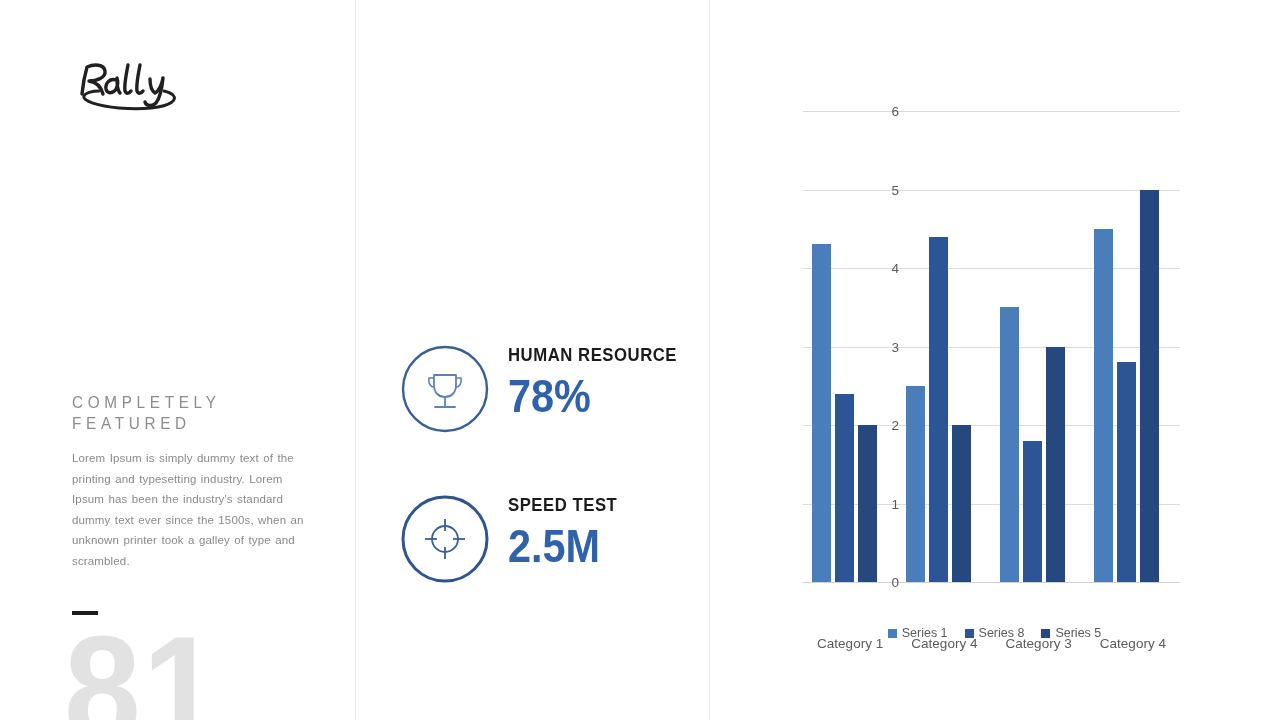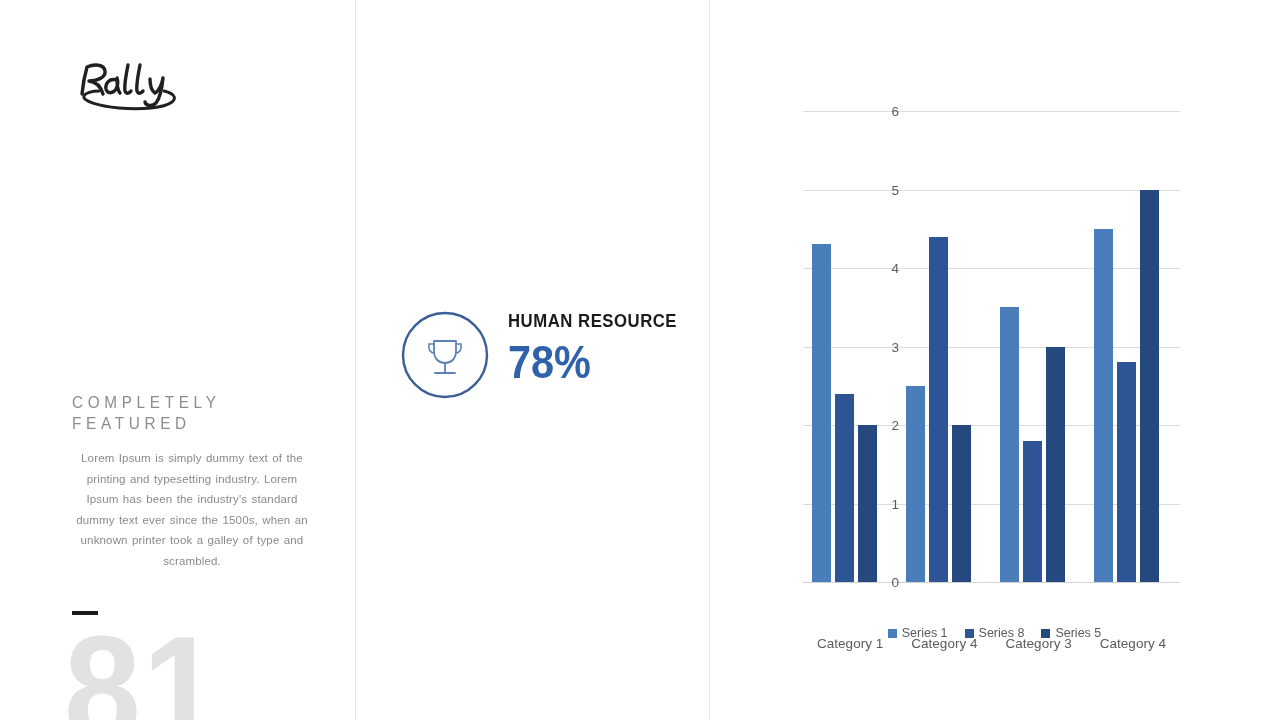--- a/index.html
+++ b/index.html
@@ -48,21 +48,20 @@
     white-space: nowrap;
   }
 
   .body-copy {
     position: absolute; left: 0; top: 448px; width: 240px;
     font-size: 11.5px;
     line-height: 20.6px;
     color: #8a8a8a;
     letter-spacing: 0.15px;
     word-spacing: 1px;
-    text-align: center;
   }
 
   .rule {
     position: absolute; left: 72px; top: 611px;
     width: 26px; height: 4px; background: #1b1b1b;
   }
   .bignum {
     position: absolute; left: 64px; top: 614px;
     font-family: "Liberation Sans Narrow", "Liberation Sans", sans-serif;
     font-weight: 700;
@@ -72,21 +71,21 @@
     letter-spacing: 2px;
     transform: scaleX(0.92);
     transform-origin: left top;
     white-space: nowrap;
   }
 
   
   .stats { position: absolute; left: 400px; top: 0; width: 300px; height: 720px; }
   .stat { position: absolute; left: 0; width: 300px; height: 92px; }
   .stat.s1 { top: 163px; }
-  .stat.s2 { top: 310px; }
+  .stat.s2 { top: 344px; }
   .stat.s3 { top: 494px; }
 
   .stat .badge {
     position: absolute; left: 0; top: 0;
     width: 90px; height: 90px;
   }
   .stat .txt { position: absolute; left: 108px; top: 0; width: 195px; }
   .stat .label {
     font-family: "Liberation Sans Narrow", "Liberation Sans", sans-serif;
     font-weight: 700;
@@ -210,20 +209,36 @@
           <line x1="45" y1="53" x2="45" y2="63" stroke="#5c82b8" stroke-width="1.8"></line>
           <line x1="35" y1="63" x2="55" y2="63" stroke="#5c82b8" stroke-width="1.8" stroke-linecap="round"></line>
         </svg>
       </div>
       <div class="txt">
         <div class="label">HUMAN RESOURCE</div>
         <div class="value">78%</div>
       </div>
     </div>
 
+    <div class="stat s3">
+      <div class="badge">
+        <svg viewBox="0 0 90 90" width="90" height="90">
+          <circle cx="45" cy="45" r="42" fill="none" stroke="#2f5490" stroke-width="3"></circle>
+          <circle cx="45" cy="45" r="13" fill="none" stroke="#3a5f96" stroke-width="1.8"></circle>
+          <line x1="45" y1="25" x2="45" y2="37" stroke="#3a5f96" stroke-width="1.8"></line>
+          <line x1="45" y1="53" x2="45" y2="65" stroke="#3a5f96" stroke-width="1.8"></line>
+          <line x1="25" y1="45" x2="37" y2="45" stroke="#3a5f96" stroke-width="1.8"></line>
+          <line x1="53" y1="45" x2="65" y2="45" stroke="#3a5f96" stroke-width="1.8"></line>
+        </svg>
+      </div>
+      <div class="txt">
+        <div class="label">SPEED TEST</div>
+        <div class="value">2.5M</div>
+      </div>
+    </div>
   </div>
 
   <div class="chart-area">
     <div class="plot">
       <div id="gridlines">
           <div class="gridline base" style="top: 471px;"></div>
           <div class="gridline" style="top: 392.5px;"></div>
           <div class="gridline" style="top: 314px;"></div>
           <div class="gridline" style="top: 235.5px;"></div>
           <div class="gridline" style="top: 157px;"></div>

